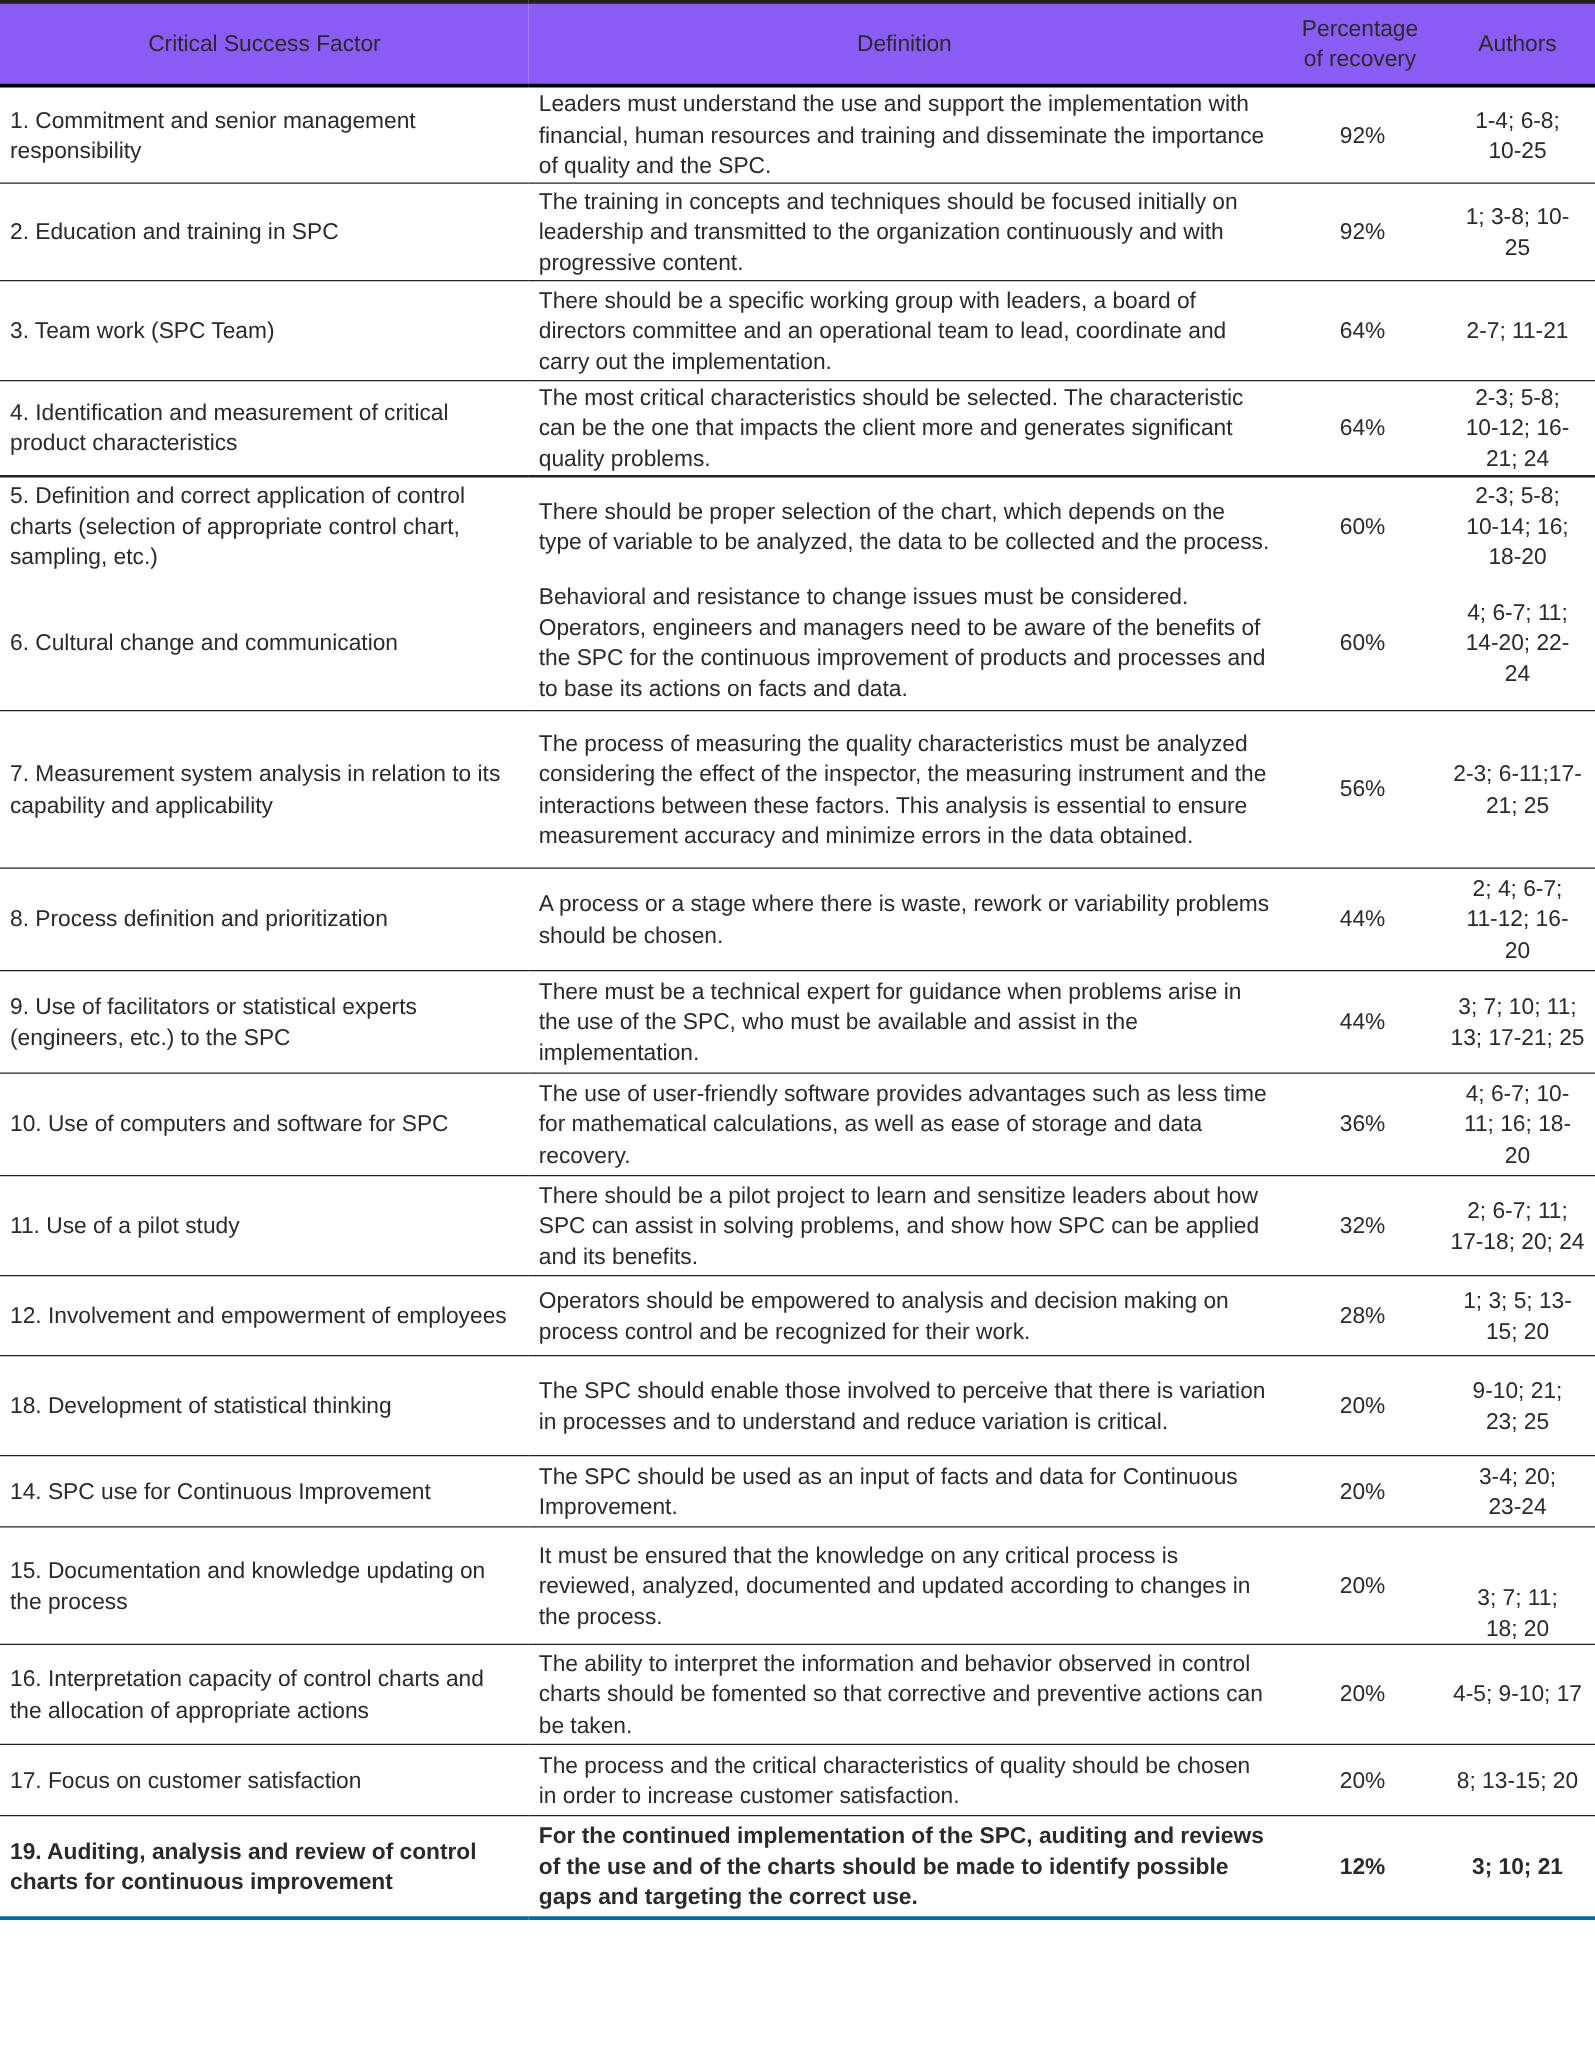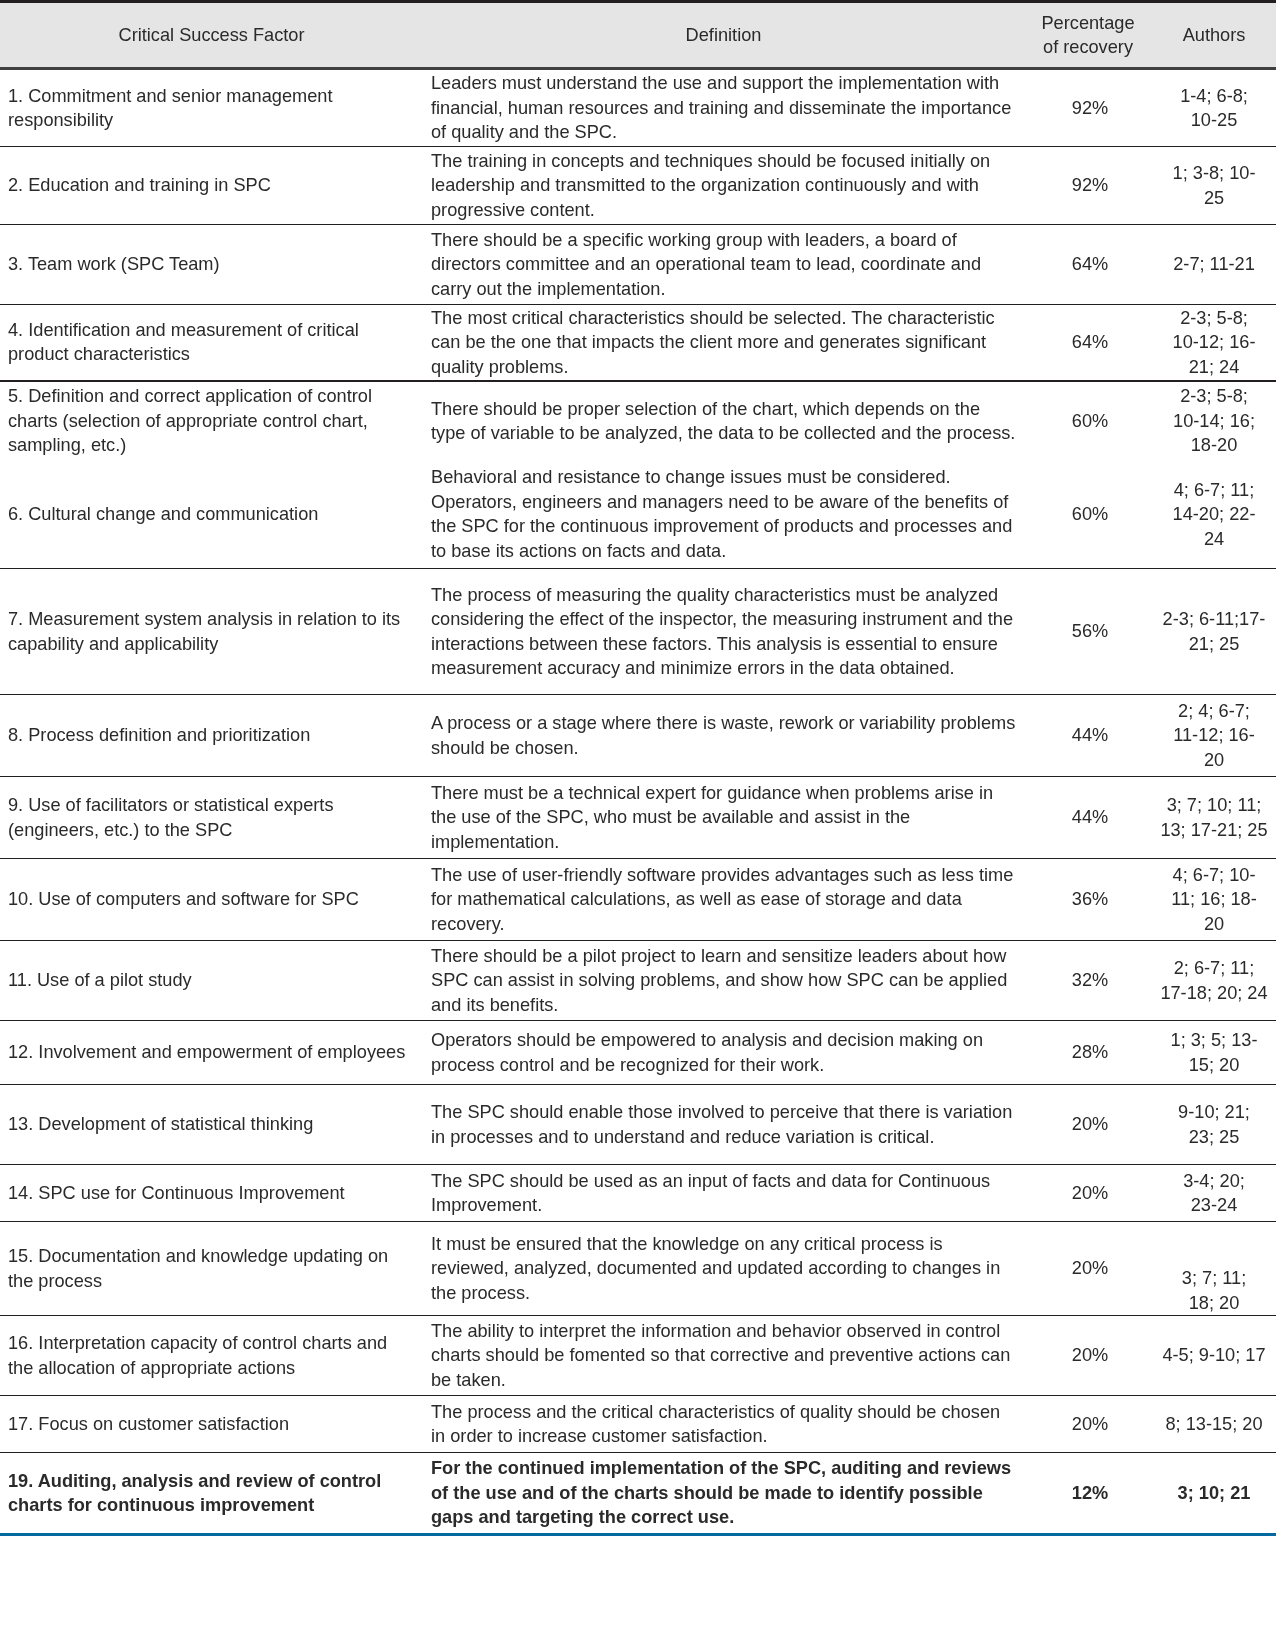--- a/index.html
+++ b/index.html
@@ -20,23 +20,23 @@
       table-layout: fixed;
       font-size: 18.2px;
       line-height: 24.5px;
     }
     table.csf col.c1 { width: 423px; }
     table.csf col.c2 { width: 601px; }
     table.csf col.c3 { width: 128px; }
     table.csf col.c4 { width: 124px; }
 
     table.csf thead tr {
-      background: #e5e5e5;
+      background: #8b5cf6;
       border-top: 3px solid #231f20;
-      border-bottom: 3px solid #404040;
+      border-bottom: 3px solid #000000;
     }
     table.csf thead th {
       font-weight: normal;
       text-align: center;
       vertical-align: middle;
       height: 64px;
       padding: 0 6px;
       line-height: 24px;
     }
     table.csf tbody td {
@@ -158,21 +158,21 @@
       <td class="pct">32%</td>
       <td class="authors"><span style="display:inline-block;max-width:110px;">2; 6-7; 11; 17-18; 20; 24</span></td>
     </tr>
     <tr style="height:64px;">
       <td class="factor">12. Involvement and empowerment of employees</td>
       <td class="definition">Operators should be empowered to analysis and decision making on process control and be recognized for their work.</td>
       <td class="pct">28%</td>
       <td class="authors"><span style="display:inline-block;max-width:110px;">1; 3; 5; 13-15; 20</span></td>
     </tr>
     <tr style="height:80px;">
-      <td class="factor">13. Development of statistical thinking</td>
+      <td class="factor">18. Development of statistical thinking</td>
       <td class="definition">The SPC should enable those involved to perceive that there is variation in processes and to understand and reduce variation is critical.</td>
       <td class="pct">20%</td>
       <td class="authors"><span style="display:inline-block;max-width:96px;">9-10; 21; 23; 25</span></td>
     </tr>
     <tr style="height:57px;">
       <td class="factor">14. SPC use for Continuous Improvement</td>
       <td class="definition">The SPC should be used as an input of facts and data for Continuous Improvement.</td>
       <td class="pct">20%</td>
       <td class="authors"><span style="display:inline-block;max-width:90px;">3-4; 20; 23-24</span></td>
     </tr>

